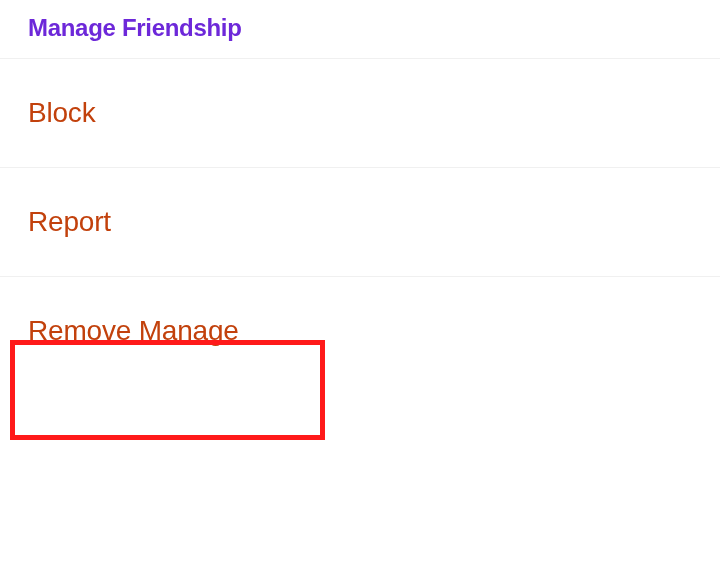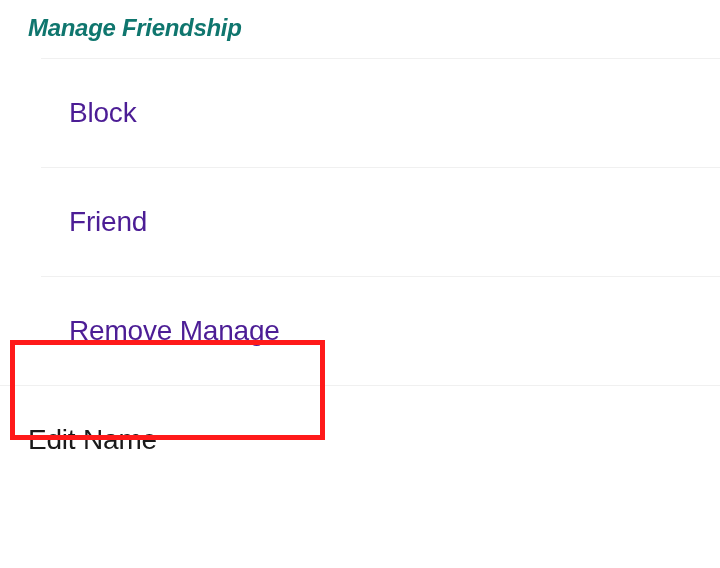--- a/index.html
+++ b/index.html
@@ -9,42 +9,40 @@
     }
     body {
       width: 720px;
       height: 568px;
       font-family: -apple-system, BlinkMacSystemFont, "Helvetica Neue", Arial, sans-serif;
       background: #ffffff;
       overflow: hidden;
     }
     .section-header {
       padding: 14px 36px 16px 28px;
-      color: #0f766e;
+      color: #6d28d9;
       font-size: 24px;
       font-weight: 600;
       letter-spacing: -0.3px;
-      font-style: italic;
     }
     .menu-list {
       display: flex;
       flex-direction: column;
     }
     .menu-item {
       padding: 38px 28px 38px 28px;
       border-top: 1px solid #f0f0f0;
       font-size: 28px;
       font-weight: 400;
       cursor: pointer;
       position: relative;
       letter-spacing: -0.2px;
     }
     .menu-item.destructive {
-      color: #4c1d95;
-      margin-left: 41px;
+      color: #c2410c;
     }
     .menu-item.normal {
       color: #1a1a1a;
     }
     .highlight-box {
       position: absolute;
       left: 10px;
       top: 340px;
       width: 315px;
       height: 100px;
@@ -56,23 +54,20 @@
 </head>
 <body>
 
 <div class="section-header">Manage Friendship</div>
 
 <div class="menu-list">
   <div class="menu-item destructive">
     <span>Block</span>
   </div>
   <div class="menu-item destructive">
-    <span>Friend</span>
+    <span>Report</span>
   </div>
   <div class="menu-item destructive">
     <span>Remove Manage</span>
-  </div>
-  <div class="menu-item normal">
-    <span>Edit Name</span>
   </div>
 </div>
 
 <div class="highlight-box"></div>
 
 </body></html>

